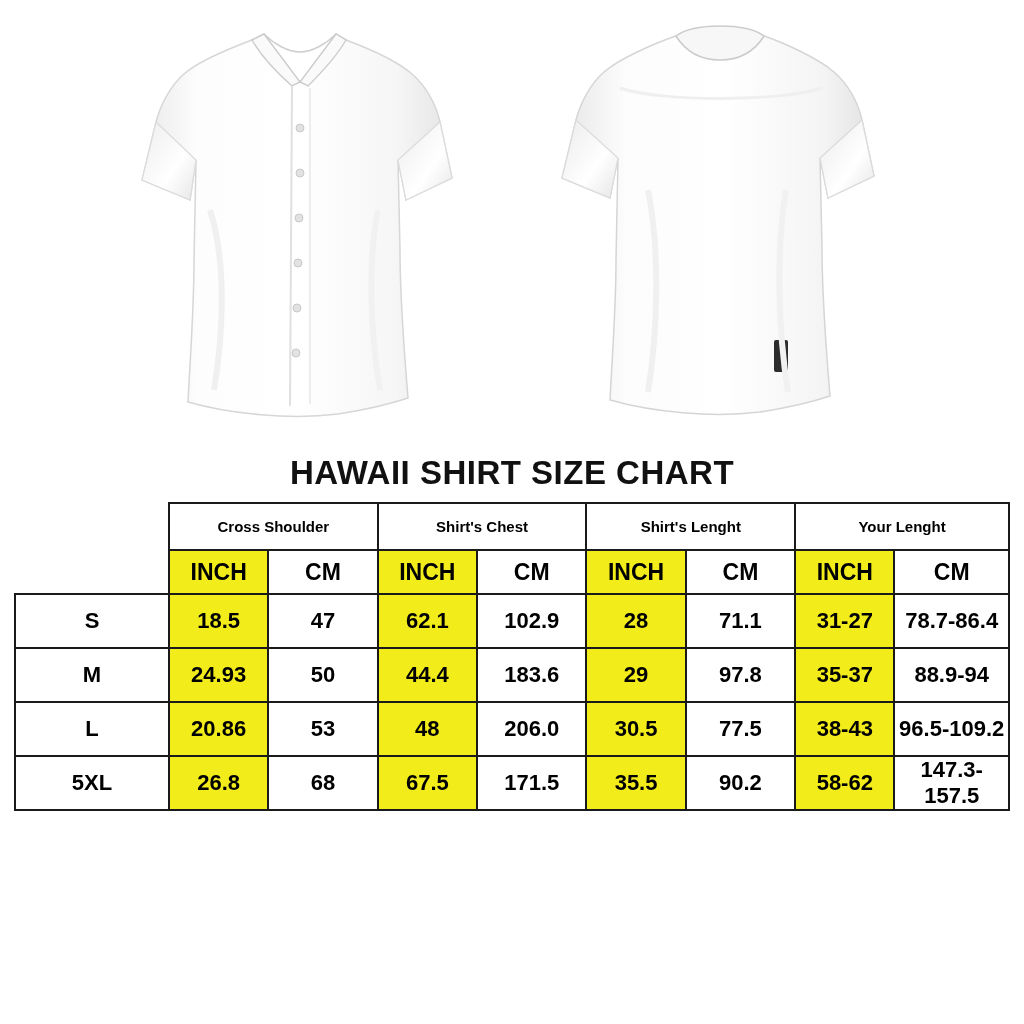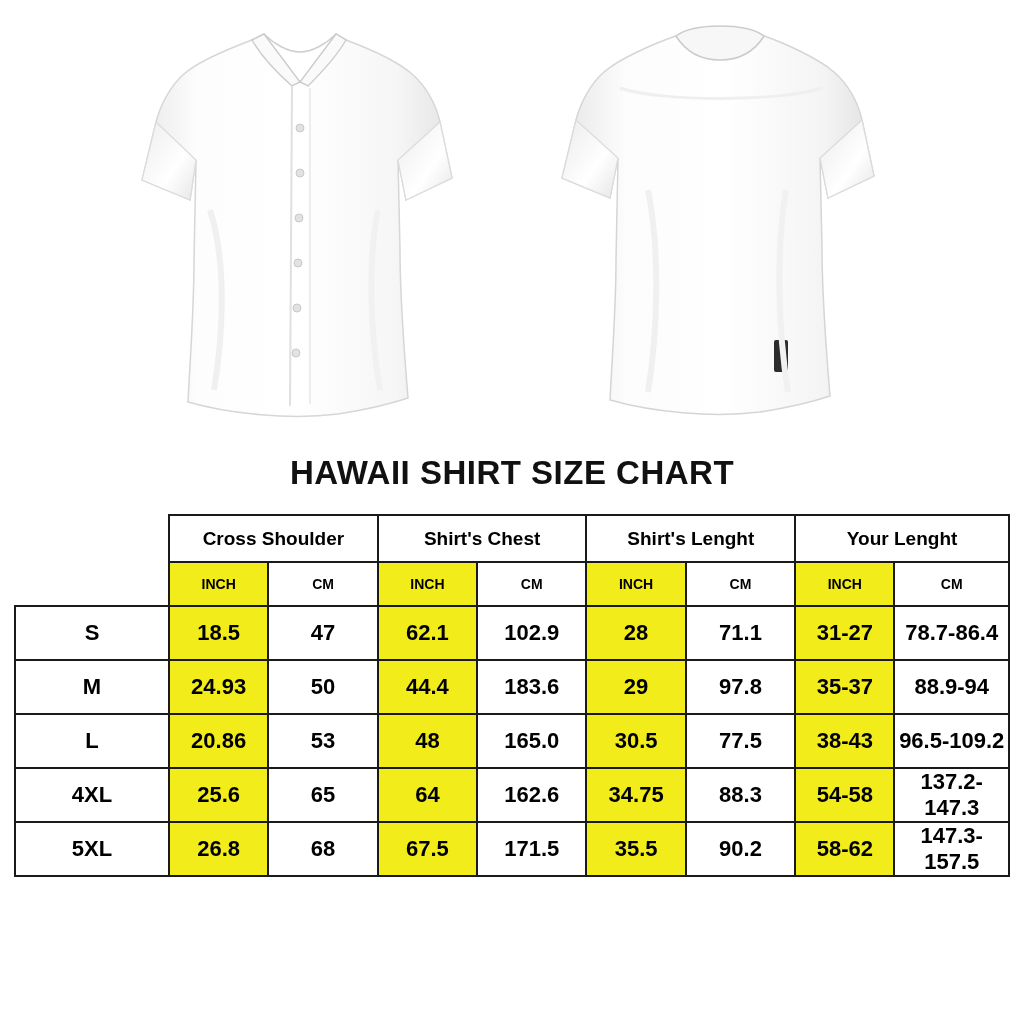--- a/index.html
+++ b/index.html
@@ -37,21 +37,21 @@
 
   .shirt svg { display: block; }
 
   
   .chart-title {
     text-align: center;
     font-size: 33px;
     font-weight: bold;
     letter-spacing: 0.5px;
     color: #111111;
-    margin: 4px 0 22px 0;
+    margin: 4px 0 10px 0;
     font-family: "Liberation Sans", sans-serif;
   }
 
   
   .table-wrap {
     padding: 0 14px;
   }
   table.size-chart {
     width: 996px;
     border-collapse: collapse;
@@ -67,26 +67,26 @@
   }
   
   col.c-size   { width: 152px; }
   col.c-in     { width: 98px; }
   col.c-cm     { width: 108px; }
   col.c-in-b   { width: 98px; }
   col.c-cm-b   { width: 113px; }
 
   tr.group-row th {
     height: 45px;
-    font-size: 19px;
+    font-size: 15px;
     font-weight: bold;
   }
   tr.unit-row th {
     height: 42px;
-    font-size: 14px;
+    font-size: 23px;
     font-weight: bold;
   }
   tr.data-row td {
     height: 52px;
     font-size: 22px;
     font-weight: bold;
   }
   td.size-label {
     font-size: 24px;
     font-weight: bold;
@@ -235,36 +235,25 @@
           <td class="hl">29</td>
           <td>97.8</td>
           <td class="hl">35-37</td>
           <td class="small-cm">88.9-94</td>
         </tr>
         <tr class="data-row">
           <td class="size-label">L</td>
           <td class="hl">20.86</td>
           <td>53</td>
           <td class="hl">48</td>
-          <td>165.0</td>
+          <td>206.0</td>
           <td class="hl">30.5</td>
           <td>77.5</td>
           <td class="hl">38-43</td>
           <td class="small-cm">96.5-109.2</td>
-        </tr>
-        <tr class="data-row">
-          <td class="size-label">4XL</td>
-          <td class="hl">25.6</td>
-          <td>65</td>
-          <td class="hl">64</td>
-          <td>162.6</td>
-          <td class="hl">34.75</td>
-          <td>88.3</td>
-          <td class="hl">54-58</td>
-          <td class="small-cm">137.2-147.3</td>
         </tr>
         <tr class="data-row">
           <td class="size-label">5XL</td>
           <td class="hl">26.8</td>
           <td>68</td>
           <td class="hl">67.5</td>
           <td>171.5</td>
           <td class="hl">35.5</td>
           <td>90.2</td>
           <td class="hl">58-62</td>

